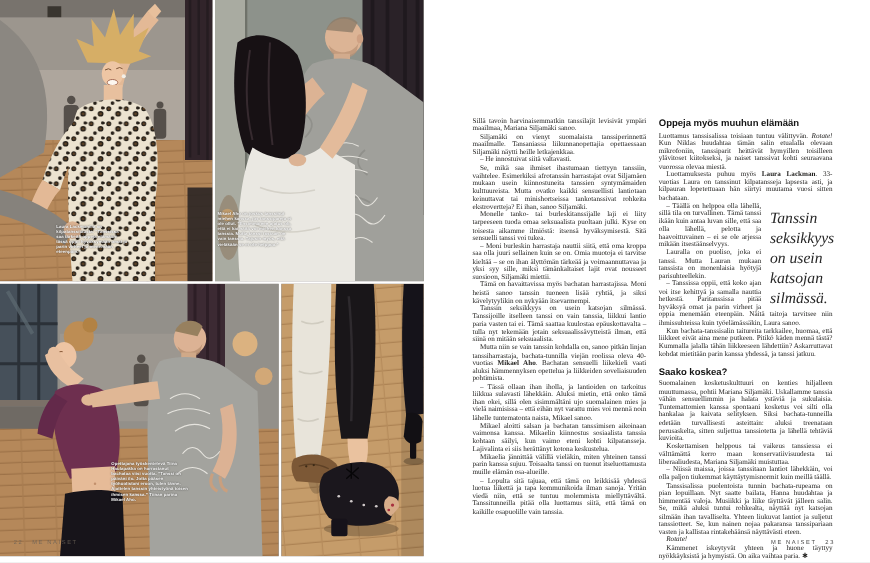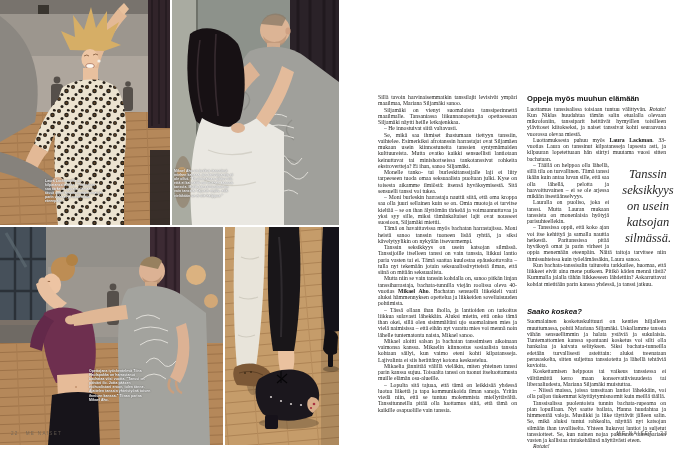--- a/index.html
+++ b/index.html
@@ -24,23 +24,23 @@
   #folio-right{top:431px;right:28px;color:#4a4a4a;text-align:right;}
   .folio .gap{display:inline-block;width:7px;}
   
   .col{position:absolute;top:94px;width:139px;color:#1d1c1a;}
   #col1{left:378px;}
   #col2{left:527px;}
   .col p{margin:0;font-size:5.7px;line-height:6.25px;text-align:justify;text-indent:6px;}
   .col p.flush{text-indent:0;}
   h2.section{margin:0 0 2.5px 0;font-family:"Liberation Sans",sans-serif;font-size:7.6px;
              line-height:9px;font-weight:700;text-align:left;color:#141414;}
-  h2.section.second{margin-top:20px;font-style:italic;}
+  h2.section.second{margin-top:6px;}
   .pullquote{float:right;width:64px;margin:4px -14px 3px 7px;font-style:italic;
-             font-size:12.5px;line-height:16px;color:#262626;text-align:center;text-indent:0;}
+             font-size:12.5px;line-height:16px;color:#262626;text-align:left;text-indent:0;}
   .col p b{font-weight:700;}
   .col p i{font-style:italic;}
 </style>
 </head>
 <body>
 
 <div class="stage">
 
   <div class="photo" id="ph-tl">
     <svg viewBox="0 0 170 225" preserveAspectRatio="none">

